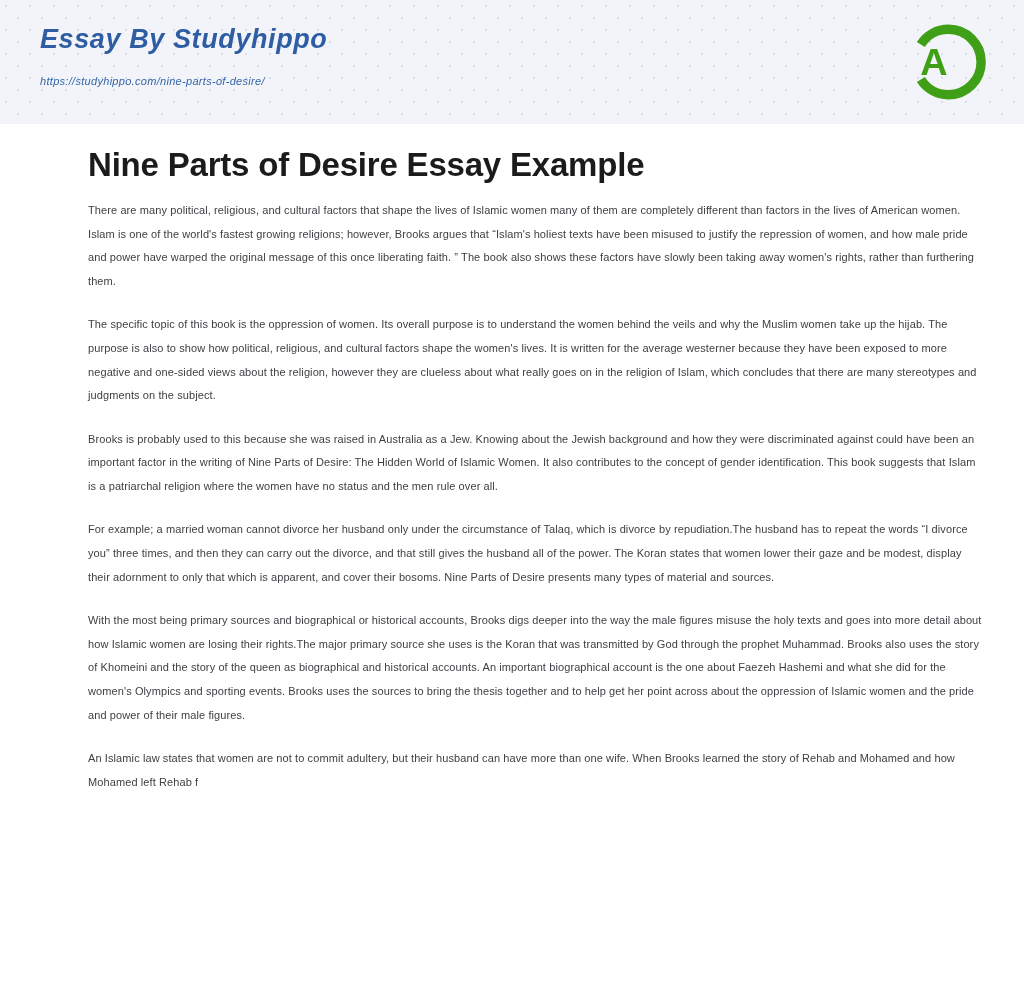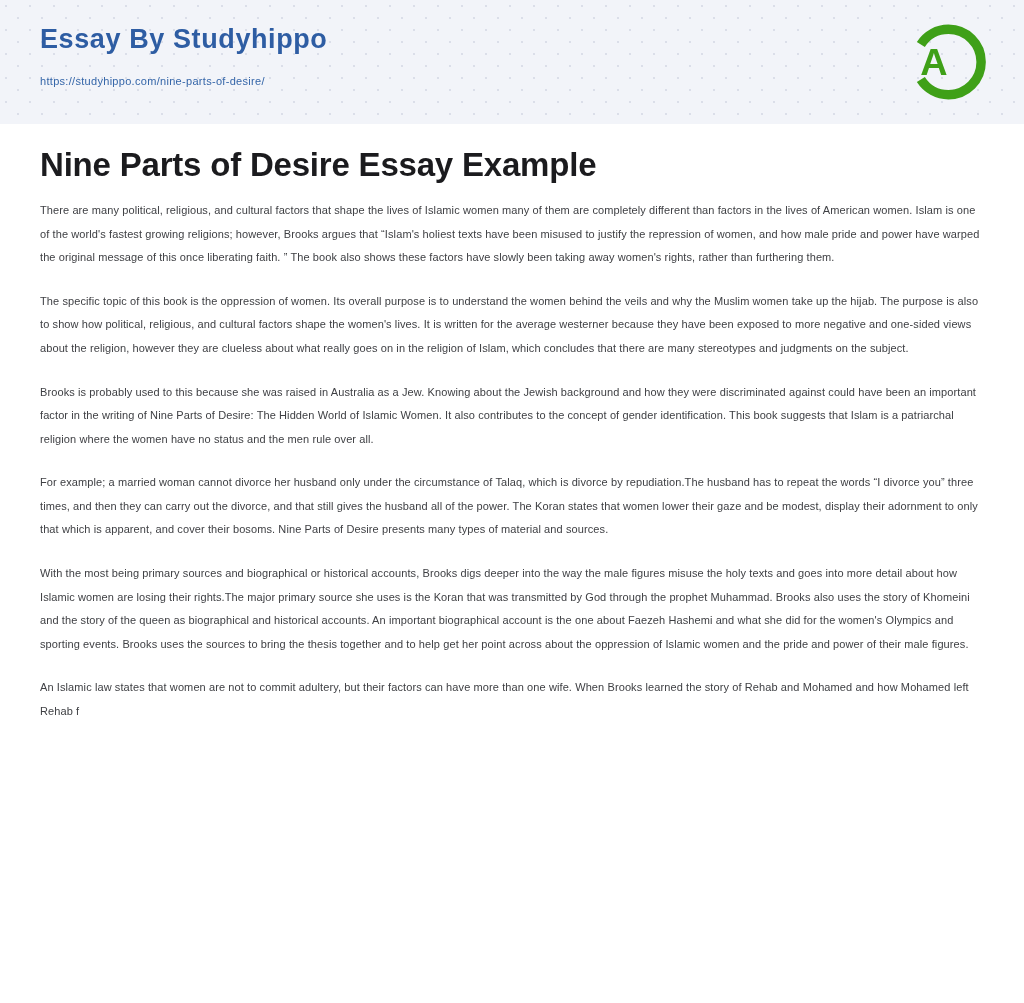--- a/index.html
+++ b/index.html
@@ -30,21 +30,21 @@
     background-image:
       radial-gradient(circle, rgba(125,138,170,0.20) 1px, transparent 1.5px),
       radial-gradient(circle, rgba(125,138,170,0.20) 1px, transparent 1.5px);
     background-size: 24px 24px, 24px 24px;
     background-position: 6px 6px, 18px 18px;
     display: flex;
     justify-content: space-between;
     align-items: flex-start;
     padding: 18px 36px 0 40px;
   }
-  .header-text { padding-top: 6px; }
+  .header-text { padding-top: 6px; font-style: italic; }
   .site-title {
     color: var(--title-blue);
     font-size: 27px;
     font-weight: 700;
     letter-spacing: 0.6px;
     margin: 0 0 16px 0;
     line-height: 1.15;
   }
   .site-url {
     color: var(--url-blue);
@@ -53,21 +53,22 @@
     letter-spacing: 0.3px;
     text-decoration: none;
     display: inline-block;
   }
   .logo { display: block; }
   .logo text {
     font-family: "Liberation Sans", "DejaVu Sans", sans-serif;
     font-weight: 600;
   }
   .content {
-    padding: 22px 40px 0 40px;
+    padding: 22px 40px 0 56px;
+    margin-left: 32px;
   }
   .page-title {
     font-size: 33px;
     font-weight: 700;
     color: var(--heading-dark);
     letter-spacing: -0.2px;
     margin: 0 0 15px 0;
     line-height: 1.15;
   }
   .essay p {
@@ -98,17 +99,17 @@
 
   <main class="content">
     <h1 class="page-title">Nine Parts of Desire Essay Example</h1>
 
     <div class="essay">
       <p>There are many political, religious, and cultural factors that shape the lives of Islamic women many of them are completely different than factors in the lives of American women. Islam is one of the world's fastest growing religions; however, Brooks argues that “Islam's holiest texts have been misused to justify the repression of women, and how male pride and power have warped the original message of this once liberating faith. ” The book also shows these factors have slowly been taking away women's rights, rather than furthering them.</p>
       <p>The specific topic of this book is the oppression of women. Its overall purpose is to understand the women behind the veils and why the Muslim women take up the hijab. The purpose is also to show how political, religious, and cultural factors shape the women's lives. It is written for the average westerner because they have been exposed to more negative and one-sided views about the religion, however they are clueless about what really goes on in the religion of Islam, which concludes that there are many stereotypes and judgments on the subject.</p>
       <p>Brooks is probably used to this because she was raised in Australia as a Jew. Knowing about the Jewish background and how they were discriminated against could have been an important factor in the writing of Nine Parts of Desire: The Hidden World of Islamic Women. It also contributes to the concept of gender identification. This book suggests that Islam is a patriarchal religion where the women have no status and the men rule over all.</p>
       <p>For example; a married woman cannot divorce her husband only under the circumstance of Talaq, which is divorce by repudiation.The husband has to repeat the words “I divorce you” three times, and then they can carry out the divorce, and that still gives the husband all of the power. The Koran states that women lower their gaze and be modest, display their adornment to only that which is apparent, and cover their bosoms. Nine Parts of Desire presents many types of material and sources.</p>
       <p>With the most being primary sources and biographical or historical accounts, Brooks digs deeper into the way the male figures misuse the holy texts and goes into more detail about how Islamic women are losing their rights.The major primary source she uses is the Koran that was transmitted by God through the prophet Muhammad. Brooks also uses the story of Khomeini and the story of the queen as biographical and historical accounts. An important biographical account is the one about Faezeh Hashemi and what she did for the women's Olympics and sporting events. Brooks uses the sources to bring the thesis together and to help get her point across about the oppression of Islamic women and the pride and power of their male figures.</p>
-      <p>An Islamic law states that women are not to commit adultery, but their factors can have more than one wife. When Brooks learned the story of Rehab and Mohamed and how Mohamed left Rehab f</p>
+      <p>An Islamic law states that women are not to commit adultery, but their husband can have more than one wife. When Brooks learned the story of Rehab and Mohamed and how Mohamed left Rehab f</p>
     </div>
   </main>
 
 </div>
 
 </body></html>

